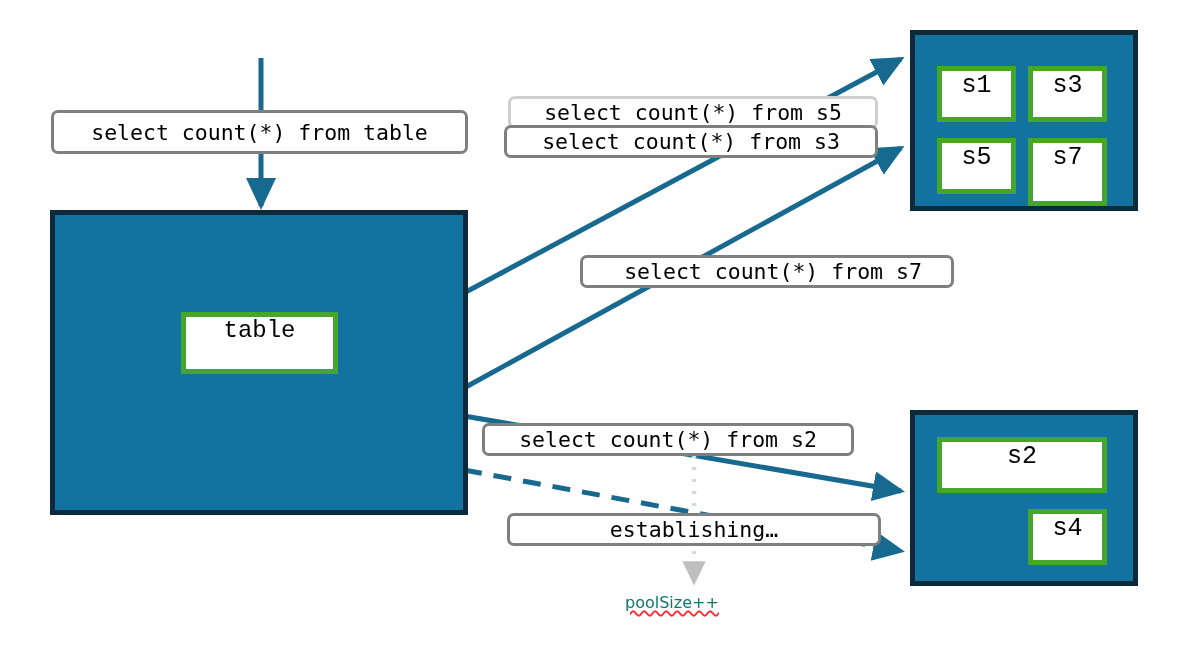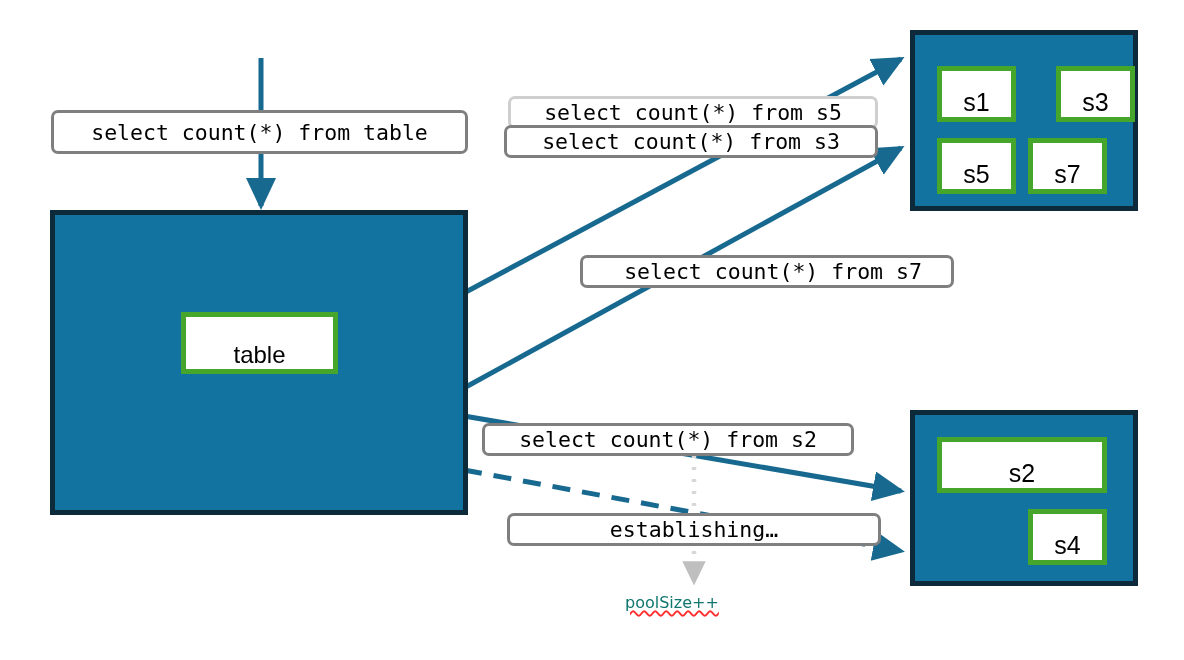--- a/index.html
+++ b/index.html
@@ -38,24 +38,24 @@
     border: 5px solid #0d2a3a;
     box-sizing: border-box;
   }
   
   .cell {
     position: absolute;
     background: #ffffff;
     border: 5px solid #46a52b;
     box-sizing: border-box;
     display: flex;
-    align-items: flex-end;
+    align-items: flex-start;
     justify-content: center;
     color: #000000;
-    font-family: Liberation Sans, sans-serif;
+    font-family: Liberation Mono, monospace;
     font-size: 25px;
     letter-spacing: 0px;
   }
   .cell.big {
     font-size: 24px;
   }
   
   .pill {
     position: absolute;
     background: #ffffff;
@@ -121,27 +121,27 @@
   </div>
   <div class="cell big" style="left:181px; top:312px; width:157px; height:62px;">
     <span>table</span>
   </div>
 
   <div class="shard-group" style="left:910px; top:30px; width:228px; height:181px;">
   </div>
   <div class="cell" style="left:937px; top:66px; width:79px; height:56px;">
     <span>s1</span>
   </div>
-  <div class="cell" style="left:1028px; top:66px; width:79px; height:56px;margin-left:28px;">
+  <div class="cell" style="left:1028px; top:66px; width:79px; height:56px;">
     <span>s3</span>
   </div>
   <div class="cell" style="left:937px; top:138px; width:79px; height:56px;">
     <span>s5</span>
   </div>
-  <div class="cell" style="left:1028px; top:138px; width:79px; height:56px;">
+  <div class="cell" style="left:1028px; top:138px; width:79px; height:68px;">
     <span>s7</span>
   </div>
 
   <div class="shard-group" style="left:910px; top:410px; width:228px; height:176px;">
   </div>
   <div class="cell" style="left:937px; top:437px; width:170px; height:56px;">
     <span>s2</span>
   </div>
   <div class="cell" style="left:1028px; top:509px; width:79px; height:56px;">
     <span>s4</span>

